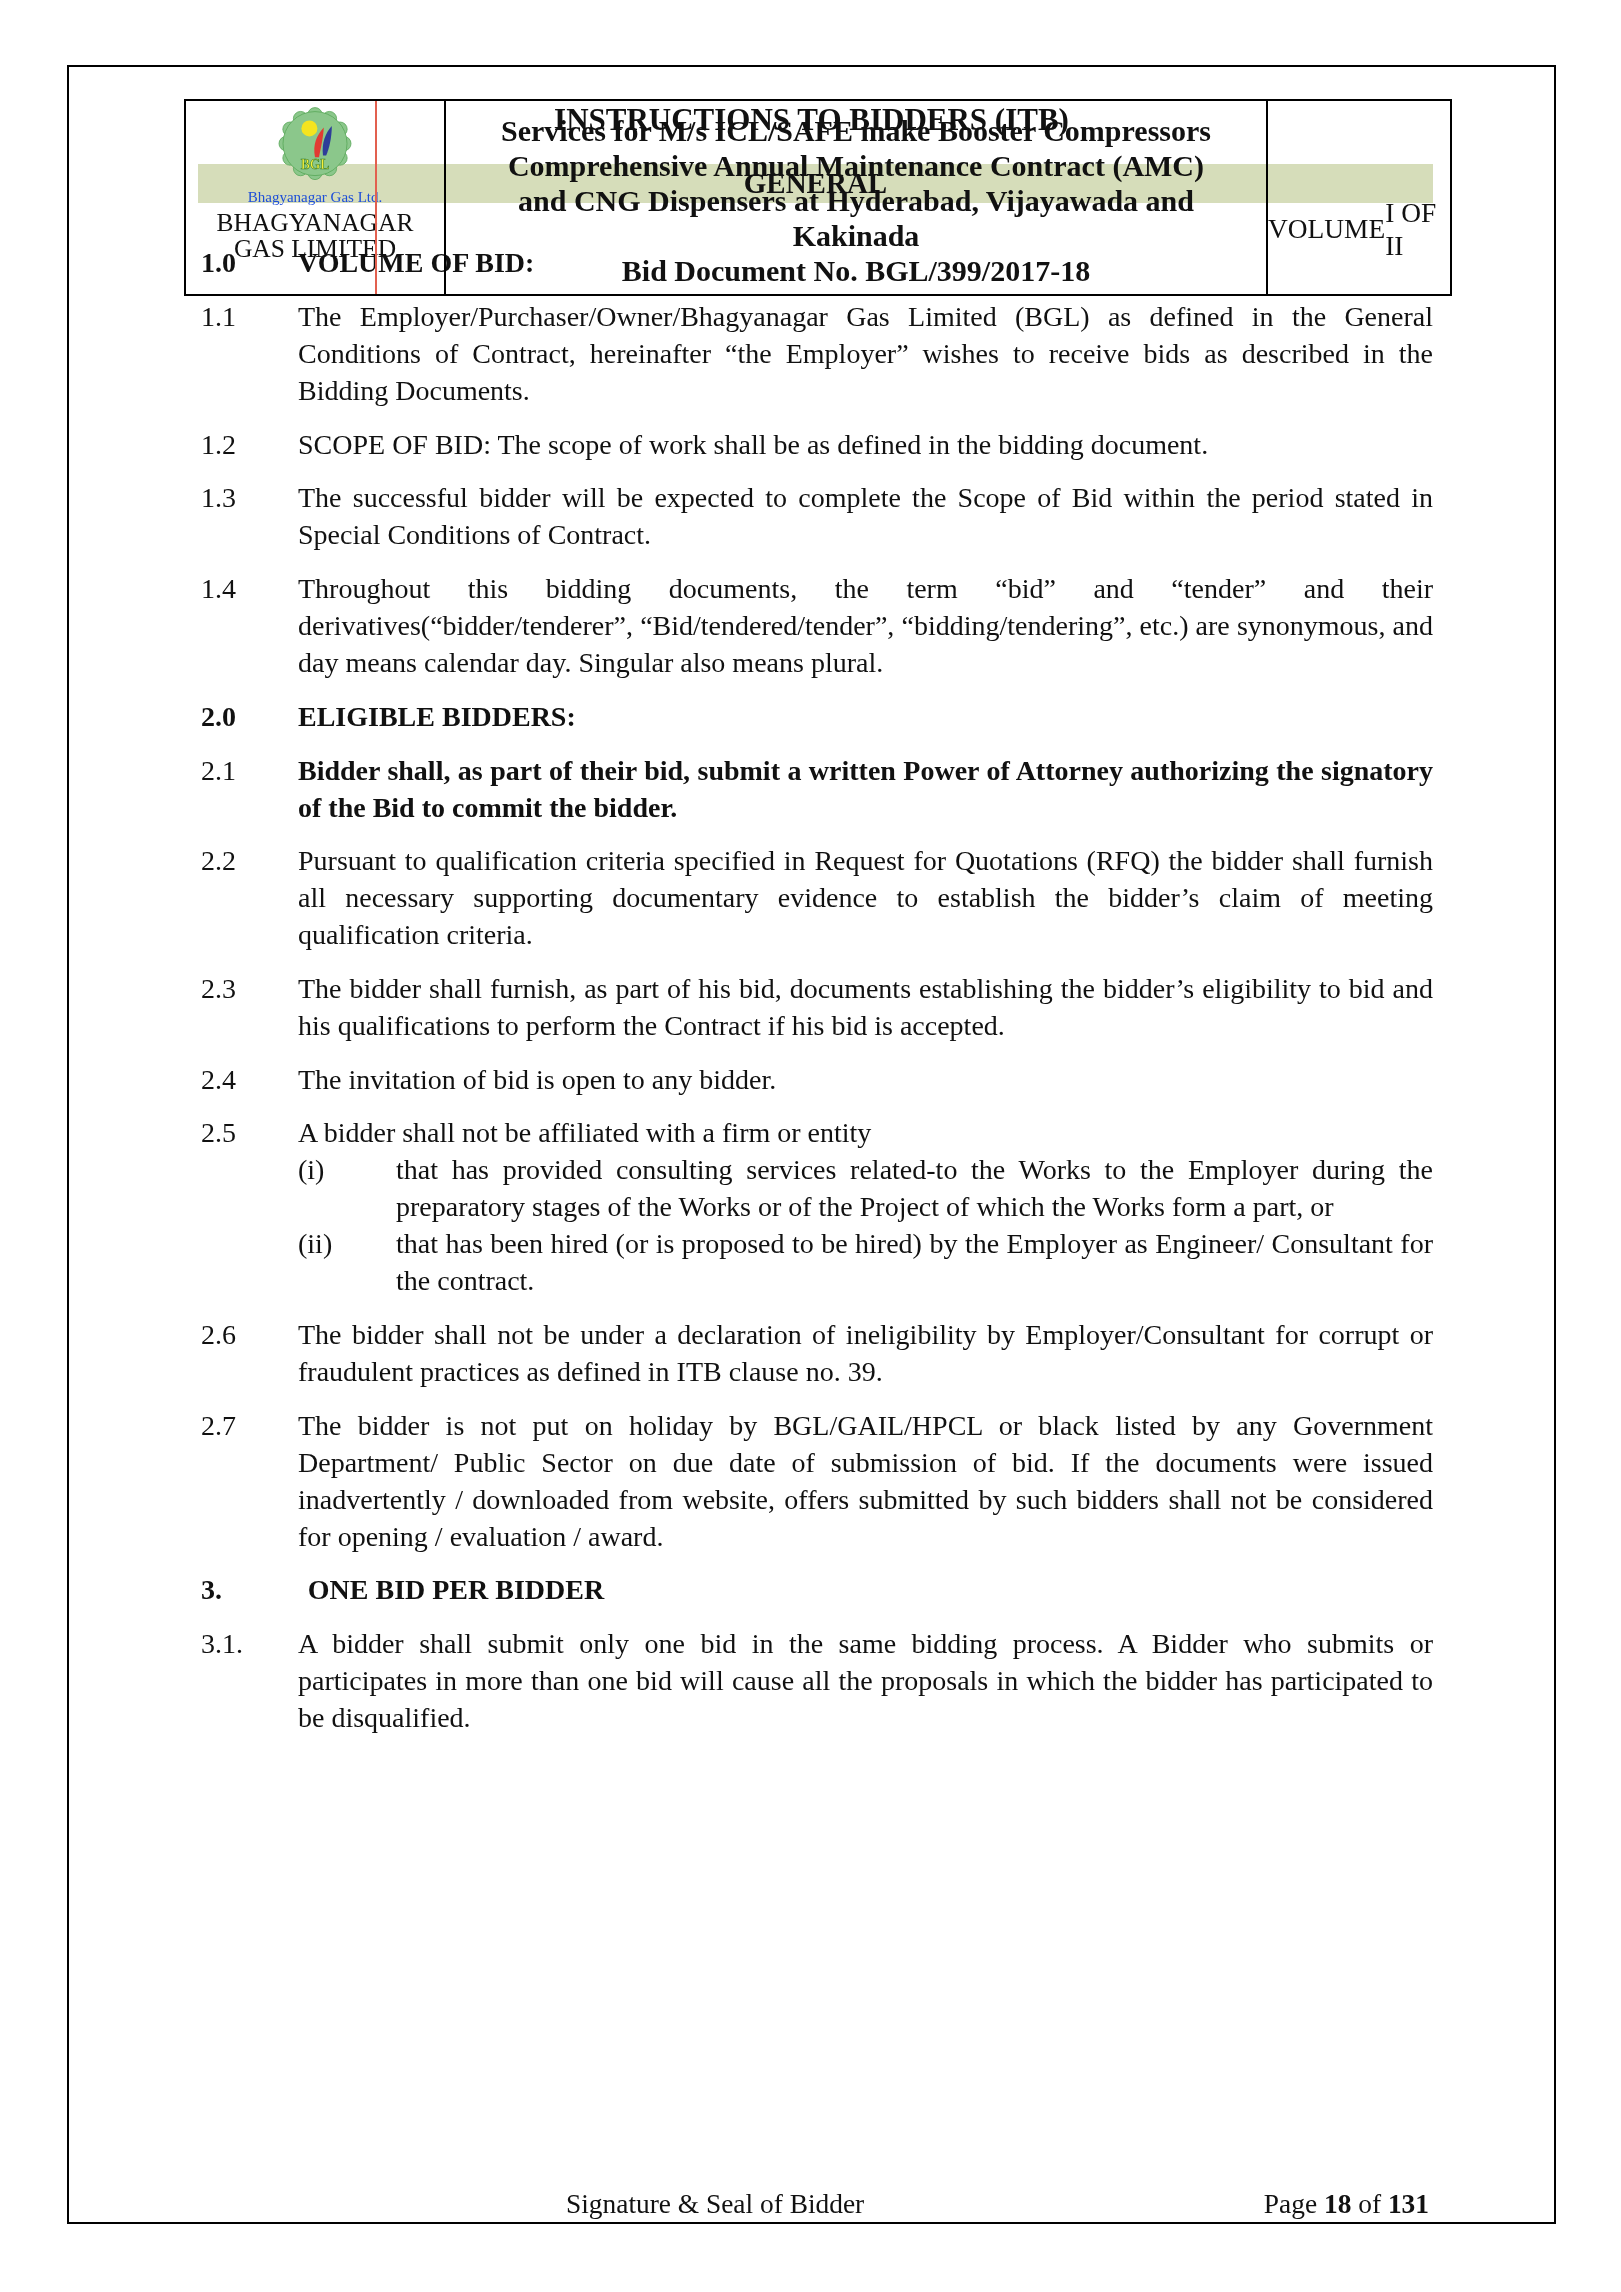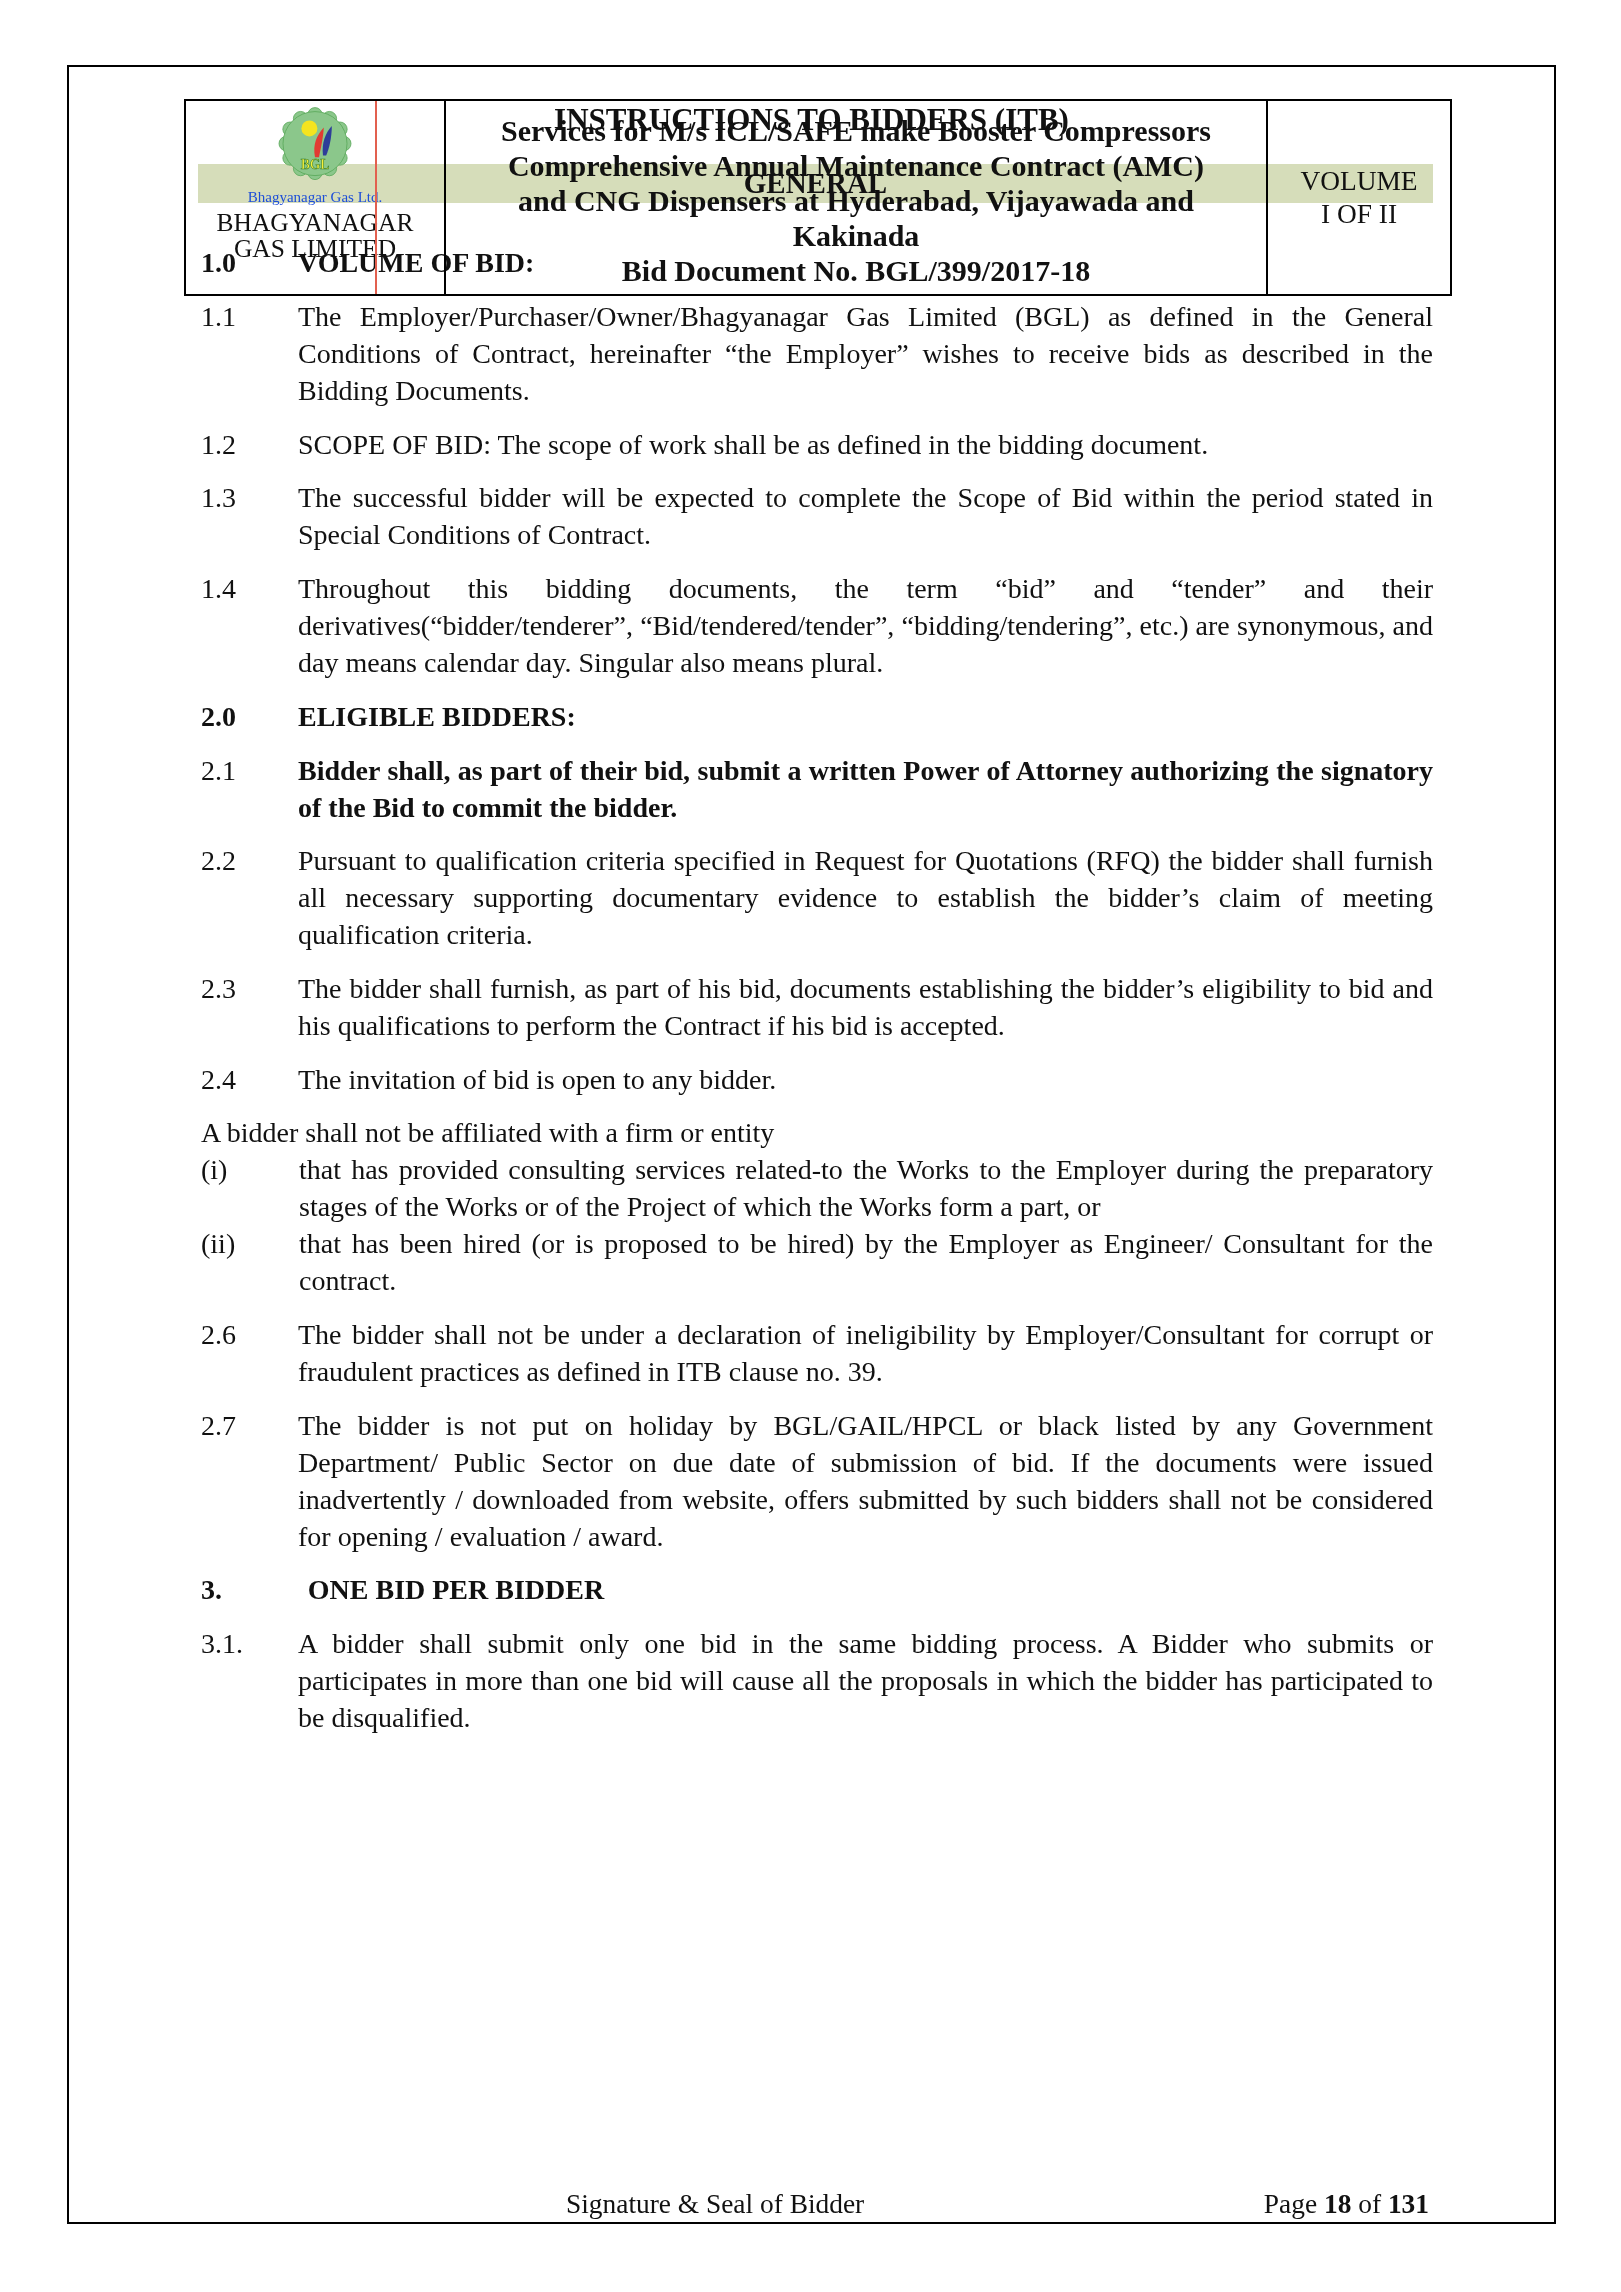--- a/index.html
+++ b/index.html
@@ -38,23 +38,23 @@
   }
   .logo-name{
     font-size:25.5px;line-height:28px;color:#111;margin-top:2.9px;
   }
   .cell-title{
     flex:1;border-right:2.9px solid #000;
     text-align:center;padding-top:11.8px;
     font-weight:bold;font-size:30px;line-height:35px;
   }
   .cell-volume{
-    width:182px;display:flex;flex-direction:column;
+    width:182px;display:flex;flex-direction:row;
     align-items:center;justify-content:center;
-    font-size:27.4px;line-height:33px;
+    font-size:27.4px;line-height:33px;margin-top:32px;
   }
   
   .itb-heading{
     margin-top:35px;
     text-align:center;
     font-weight:bold;font-size:31px;line-height:35px;
   }
   .general-bar{
     margin:27.4px 121px 0 129px;
     height:39px;
@@ -195,20 +195,21 @@
       <div class="num">2.3</div>
       <div class="txt">The bidder shall furnish, as part of his bid, documents establishing the bidder’s eligibility to bid and his qualifications to perform the Contract if his bid is accepted.</div>
     </div>
 
     <div class="row">
       <div class="num">2.4</div>
       <div class="txt">The invitation of bid is open to any bidder.</div>
     </div>
 
     <div class="row">
+      <div class="num">2.5</div>
       <div class="txt">
         <div style="text-align:left;">A bidder shall not be affiliated with a firm or entity</div>
         <div class="subrow">
           <div class="sublabel">(i)</div>
           <div class="subtxt">that has provided consulting services related-to the Works to the Employer during the preparatory stages of the Works or of the Project of which the Works form a part, or</div>
         </div>
         <div class="subrow">
           <div class="sublabel">(ii)</div>
           <div class="subtxt">that has been hired (or is proposed to be hired) by the Employer as Engineer/ Consultant for the contract.</div>
         </div>

